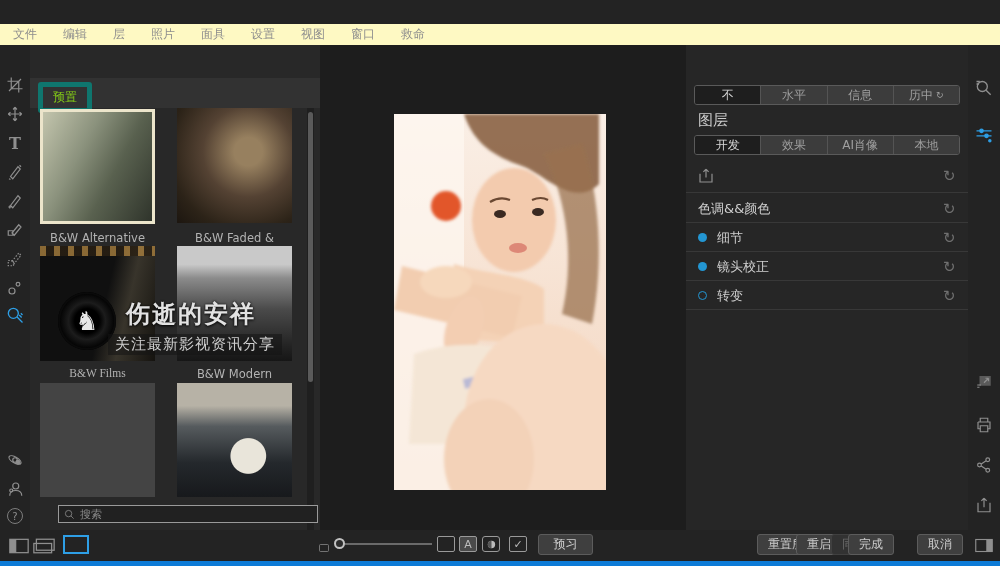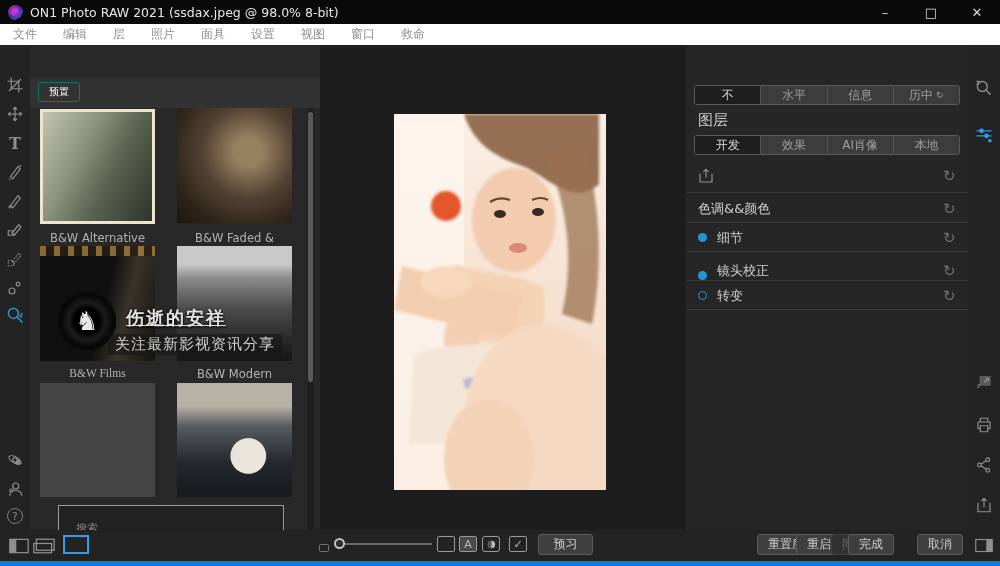--- a/index.html
+++ b/index.html
@@ -12,21 +12,21 @@
   .titlebar { position:absolute; left:0; top:0; width:1000px; height:24px; background:#0a0a0a;
               display:flex; align-items:center; color:#e6e6e6; font-size:12.5px; }
   .logo-dot { width:15px; height:15px; border-radius:50%; margin:0 7px 0 8px;
               background:radial-gradient(circle at 35% 35%, #c23ad6 0 25%, #7b2fd1 45%, #2a6fe0 70%, #12101c 71%);
               box-shadow:inset 0 0 0 3px rgba(10,10,20,.25); }
   .wctrl { display:flex; margin-left:auto; height:24px; }
   .wbtn { width:46px; height:24px; display:flex; align-items:center; justify-content:center;
           color:#dcdcdc; font-size:13px; }
 
   
-  .menubar { position:absolute; left:0; top:24px; width:1000px; height:21px; background:#ffffff;
+  .menubar { position:absolute; left:0; top:24px; width:1000px; height:21px; background:#fef9c3;
              display:flex; align-items:center; color:#8e8e8e; font-size:12px; }
   .menu-item { padding:0 13px; height:21px; display:flex; align-items:center; }
 
   
   .brandrow { position:absolute; left:34px; top:50px; display:flex; align-items:center; color:#bdbdbd; font-size:12.5px; }
   .brand-logo { width:18px; height:18px; border-radius:50%; margin-right:8px;
       background:radial-gradient(circle at 35% 35%, #c23ad6 0 22%, #7b2fd1 45%, #2a6fe0 72%, #151226 73%);
       display:flex; align-items:center; justify-content:center; color:#eee; font-size:5px; font-weight:bold; }
   .zoomrow { position:absolute; left:394px; top:53px; display:flex; align-items:center; color:#b8b8b8; font-size:12px; }
   .zoom-select { width:46px; height:20px; margin-left:8px; background:#1c1c1c; border:1px solid #4f4f4f; border-radius:2px;
@@ -42,22 +42,22 @@
   .tool { position:absolute; left:3px; width:24px; height:24px; display:flex; align-items:center; justify-content:center; }
   .tool svg { stroke:#8f8f8f; fill:none; stroke-width:1.6; }
   .tool.active svg { stroke:#2e9fe6; }
   .tool-t { color:#8f8f8f; font-size:16px; font-weight:bold; font-family:"DejaVu Serif",serif; }
   .help-circ { width:16px; height:16px; border:1.4px solid #7d7d7d; border-radius:50%; color:#8f8f8f;
                font-size:10px; display:flex; align-items:center; justify-content:center; }
 
   
   .panel-left { position:absolute; left:30px; top:45px; width:290px; height:485px; background:#282828; }
   .panel-left-head { position:absolute; left:0; top:33px; width:290px; height:30px; background:#323232; }
-  .preset-btn { position:absolute; left:8px; top:37px; padding:2px 10px; border:1px solid #0f766e; border-radius:3px;
-                color:#ffffff; font-size:10px; background:transparent; }
+  .preset-btn { position:absolute; left:8px; top:37px; padding:2px 10px; border:5px solid #0f766e; border-radius:3px;
+                color:#84cc16; font-size:12px; background:transparent; }
   .thumb { position:absolute; width:115px; height:115px; background:#444; }
   .thumb.sel { border:3px solid #ece5cb; }
   .t1 { background:linear-gradient(118deg,#c3c5ad 0%,#8b927d 35%,#59614f 62%,#2f342b 100%); }
   .t2 { background:radial-gradient(circle at 62% 38%,#97805f 0 14%,#544233 45%,#2c2318 78%,#1c1610 100%); }
   .t3 { background:linear-gradient(103deg,#101010 0 55%,#38342b 72%,#15130f 100%),#0d0d0d; }
   .t3::after { content:""; position:absolute; left:0; top:0; width:100%; height:10px;
                background:repeating-linear-gradient(90deg,#a87f3e 0 6px,#2a2013 6px 14px); opacity:.8; }
   .t4 { background:linear-gradient(180deg,#c9c9c9 0 16%,#8b8b8b 28%,#4a4a4a 55%,#222 88%,#161616 100%); }
   .t5 { background:radial-gradient(circle at 32% 58%,#d3a878 0 10%,#8a6137 38%,#4a301d9 70%,#332114 100%),
                repeating-radial-gradient(circle at 70% 20%, #b49a50 0 4px, #5c4426 4px 16px); }
@@ -65,27 +65,27 @@
                linear-gradient(180deg,#b7b2a6 0 20%,#565b5e 38%,#24282c 70%,#17191c 100%); }
   .thumb-label { position:absolute; width:115px; text-align:center; color:#b3b3b3; font-size:11.5px; }
   .scrollbar { position:absolute; left:277px; top:63px; width:7px; height:422px; background:#1f1f1f; }
   .scroll-thumb { position:absolute; left:1px; top:4px; width:5px; height:270px; background:#5a5a5a; border-radius:3px; }
 
   .watermark { position:absolute; left:18px; top:245px; width:264px; height:70px; pointer-events:none; }
   .vinyl { position:absolute; left:10px; top:2px; width:58px; height:58px; border-radius:50%;
            background:radial-gradient(circle,#000 0 30%,#1c1c1c 45%,#000 70%);
            box-shadow:inset 0 0 0 2px #0a0a0a; display:flex; align-items:center; justify-content:center;
            color:#e8e8e8; font-size:26px; }
-  .wm-title { position:absolute; left:78px; top:16px; color:#e2e2e2; font-size:18px; font-weight:bold; letter-spacing:2px;
-              text-shadow:0 1px 3px rgba(0,0,0,.9), 0 0 2px rgba(0,0,0,.8);text-decoration:underline; }
+  .wm-title { position:absolute; left:78px; top:8px; color:#e2e2e2; font-size:24px; font-weight:bold; letter-spacing:2px;
+              text-shadow:0 1px 3px rgba(0,0,0,.9), 0 0 2px rgba(0,0,0,.8); }
   .wm-sub { position:absolute; left:60px; top:44px; padding:1px 7px; color:#cfcfcf; font-size:15px;
             background:rgba(20,20,20,.55); letter-spacing:1px; }
 
-  .searchbox { position:absolute; left:28px; top:460px; width:226px; height:18px; border:1px solid #9a9a9a;
-               background:#212121; display:flex; align-items:center; padding:16px 5px;flex-direction:column; }
+  .searchbox { position:absolute; left:28px; top:460px; width:260px; height:18px; border:1px solid #9a9a9a;
+               background:#212121; display:flex; align-items:center; padding:0 5px; }
   .searchbox svg { stroke:#9a9a9a; fill:none; stroke-width:1.5; margin-right:5px; }
   .searchbox input { background:transparent; border:none; outline:none; color:#cfcfcf; font-size:11px; width:190px;
                      font-family:"DejaVu Sans",sans-serif; }
   .searchbox input::placeholder { color:#8b8b8b; }
 
   
   .canvas { position:absolute; left:320px; top:45px; width:366px; height:485px; background:#1d1d1d; }
   .photo { position:absolute; left:74px; top:69px; width:212px; height:376px; overflow:hidden; }
 
   
@@ -125,29 +125,20 @@
          background:#3f3f3f; border:1px solid #5c5c5c; border-radius:3px; color:#cdcdcd; font-size:12px; }
   .btn.dim { color:#686868; border-color:#404040; background:#323232; }
 
   .taskbar-strip { position:absolute; left:0; top:561px; width:1000px; height:5px; background:#0d7bd7; }
 </style>
 </head>
 <body>
 
 <div class="app">
 
-  <div class="titlebar">
-    <div class="logo-dot"></div>
-    <span>ON1 Photo RAW 2021 (ssdax.jpeg @ 98.0% 8-bit)</span>
-    <div class="wctrl">
-      <div class="wbtn">–</div>
-      <div class="wbtn">□</div>
-      <div class="wbtn">✕</div>
-    </div>
-  </div>
 
   <div class="menubar">
     <div class="menu-item">文件</div>
     <div class="menu-item">编辑</div>
     <div class="menu-item">层</div>
     <div class="menu-item">照片</div>
     <div class="menu-item">面具</div>
     <div class="menu-item">设置</div>
     <div class="menu-item">视图</div>
     <div class="menu-item">窗口</div>
@@ -338,21 +329,21 @@
 
     <div class="section" style="top:150px;">
       <span>色调&amp;&amp;颜色</span>
       <span class="sec-reset reset-glyph">↺</span>
     </div>
     <div class="section" style="top:179px;">
       <span class="dot on"></span>
       <span>细节</span>
       <span class="sec-reset reset-glyph">↺</span>
     </div>
-    <div class="section" style="top:208px;align-items:flex-end;">
+    <div class="section" style="top:208px;">
       <span class="dot on"></span>
       <span>镜头校正</span>
       <span class="sec-reset reset-glyph">↺</span>
     </div>
     <div class="section" style="top:237px;">
       <span class="dot off"></span>
       <span>转变</span>
       <span class="sec-reset reset-glyph">↺</span>
     </div>
   </div>

